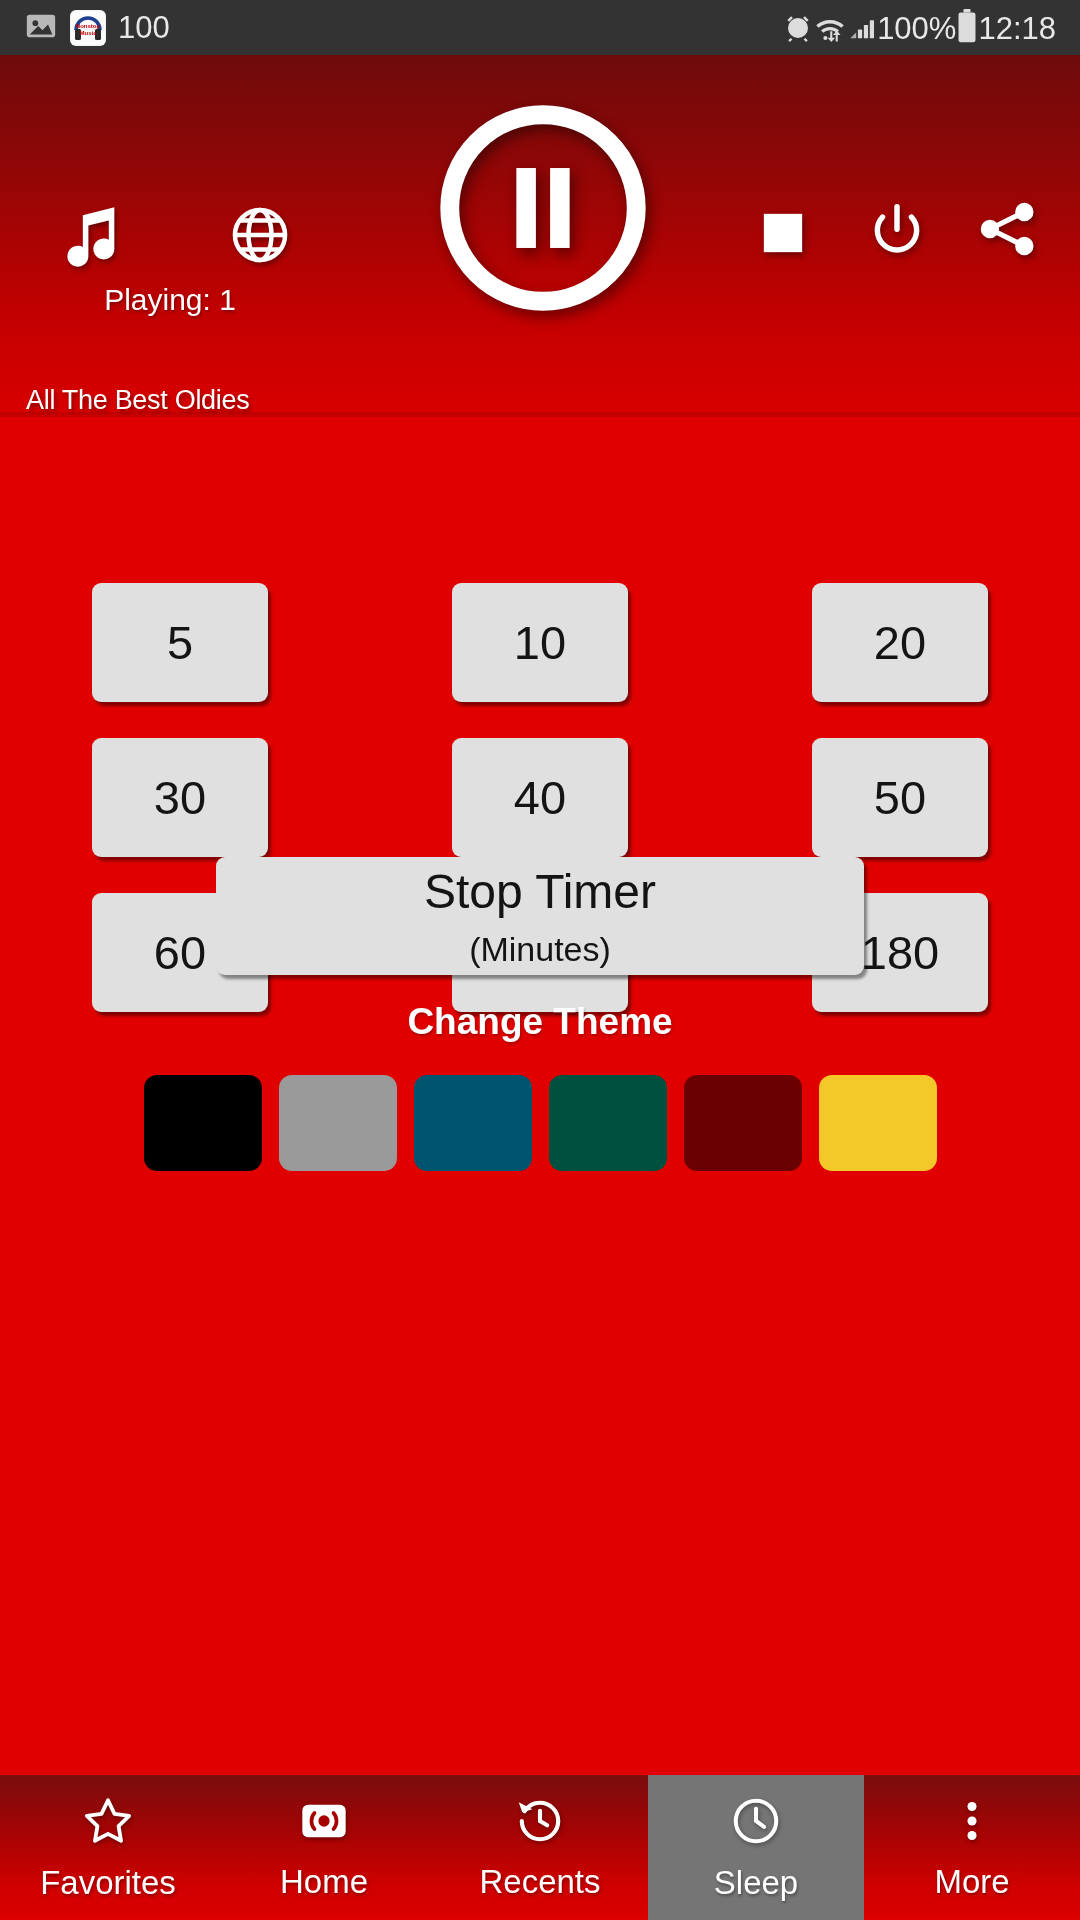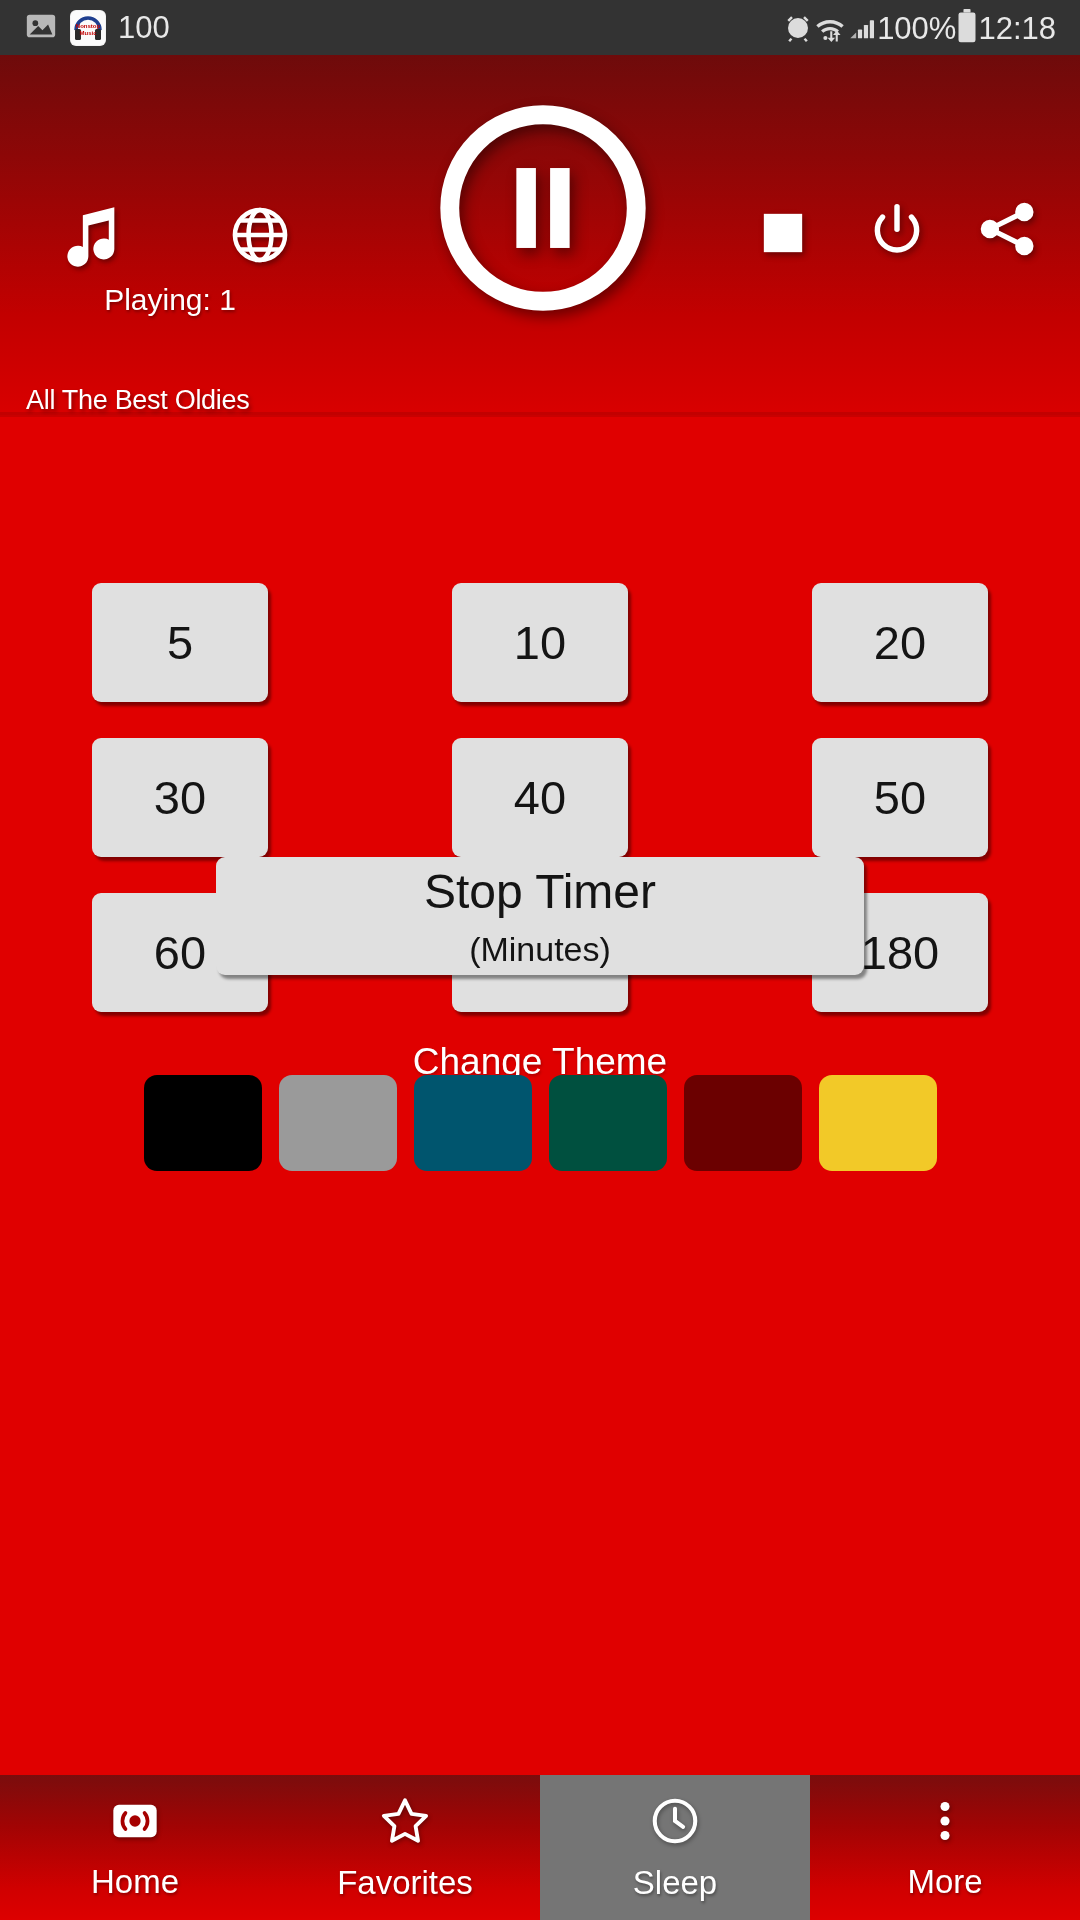--- a/index.html
+++ b/index.html
@@ -103,23 +103,23 @@
     color: #141414;
     display: flex; align-items: center; justify-content: center;
     gap: 11px;
     cursor: pointer;
     flex-direction: column;
   }
   .stop-timer .st-main { font-size: 48px; font-weight: 400; }
   .stop-timer .st-sub { font-size: 34px; font-weight: 400; }
 
   .change-theme {
-    position: absolute; top: 624px; left: 0; width: 1080px;
+    position: absolute; top: 584px; left: 0; width: 1080px;
     text-align: center; color: #ffffff;
-    font-size: 37px; font-weight: 400;
+    font-size: 37px; font-weight: 700;
     text-shadow: 1px 2px 3px rgba(0,0,0,0.25);
   }
   .swatches {
     position: absolute; top: 658px; left: 0; width: 1080px;
     display: flex; justify-content: center; gap: 17px;
   }
   .swatch {
     width: 118px; height: 96px;
     border: none; border-radius: 13px;
     cursor: pointer;
@@ -290,39 +290,49 @@
       <button class="swatch" style="background: rgb(0, 80, 63);"></button>
       <button class="swatch" style="background: rgb(107, 0, 0);"></button>
       <button class="swatch" style="background: rgb(242, 201, 40);"></button>
     </div>
   </div>
 
   <div class="navbar">
 
     <div class="navitem">
       <span class="nav-icon">
+        <svg width="54" height="54" viewBox="0 0 24 24" fill="none" stroke="#ffffff" stroke-width="1.7" stroke-linejoin="round">
+          <path d="M12 2.8l2.9 6 6.5.9-4.7 4.6 1.1 6.5L12 17.7l-5.8 3.1 1.1-6.5L2.6 9.7l6.5-.9z"></path>
+        </svg>
+      </span>
+      <span class="nav-label">Favorites</span>
+    </div>
+
+    <div class="navitem">
+      <span class="nav-icon">
         <svg width="52" height="52" viewBox="0 0 24 24">
           <rect x="2" y="4.5" width="20" height="15" rx="2.6" fill="#ffffff"></rect>
           <circle cx="12" cy="12" r="2.6" fill="#a60000"></circle>
           <path d="M7.6 8.3a5.6 5.6 0 000 7.4" stroke="#a60000" stroke-width="1.7" fill="none" stroke-linecap="round"></path>
           <path d="M16.4 8.3a5.6 5.6 0 010 7.4" stroke="#a60000" stroke-width="1.7" fill="none" stroke-linecap="round"></path>
         </svg>
       </span>
       <span class="nav-label">Home</span>
     </div>
 
     <div class="navitem">
       <span class="nav-icon">
-        <svg width="54" height="54" viewBox="0 0 24 24" fill="none" stroke="#ffffff" stroke-width="1.7" stroke-linejoin="round">
-          <path d="M12 2.8l2.9 6 6.5.9-4.7 4.6 1.1 6.5L12 17.7l-5.8 3.1 1.1-6.5L2.6 9.7l6.5-.9z"></path>
-        </svg>
-      </span>
-      <span class="nav-label">Favorites</span>
-    </div>
-
+        <svg width="52" height="52" viewBox="0 0 24 24" fill="none" stroke="#ffffff" stroke-width="1.9" stroke-linecap="round">
+          <path d="M3.6 12a8.4 8.4 0 108.4-8.4c-3 0-5.6 1.6-7.1 3.9"></path>
+          <polyline points="2.2,3.4 3.8,8.0 8.5,6.6" fill="#ffffff" stroke="none"></polyline>
+          <polyline points="12,7.3 12,12 15.3,14"></polyline>
+        </svg>
+      </span>
+      <span class="nav-label">Recents</span>
+    </div>
 
     <div class="navitem active">
       <span class="nav-icon">
         <svg width="54" height="54" viewBox="0 0 24 24" fill="none" stroke="#ffffff" stroke-width="1.8" stroke-linecap="round">
           <circle cx="12" cy="12" r="9"></circle>
           <polyline points="12,6.6 12,12 15.6,14.6"></polyline>
         </svg>
       </span>
       <span class="nav-label">Sleep</span>
     </div>

